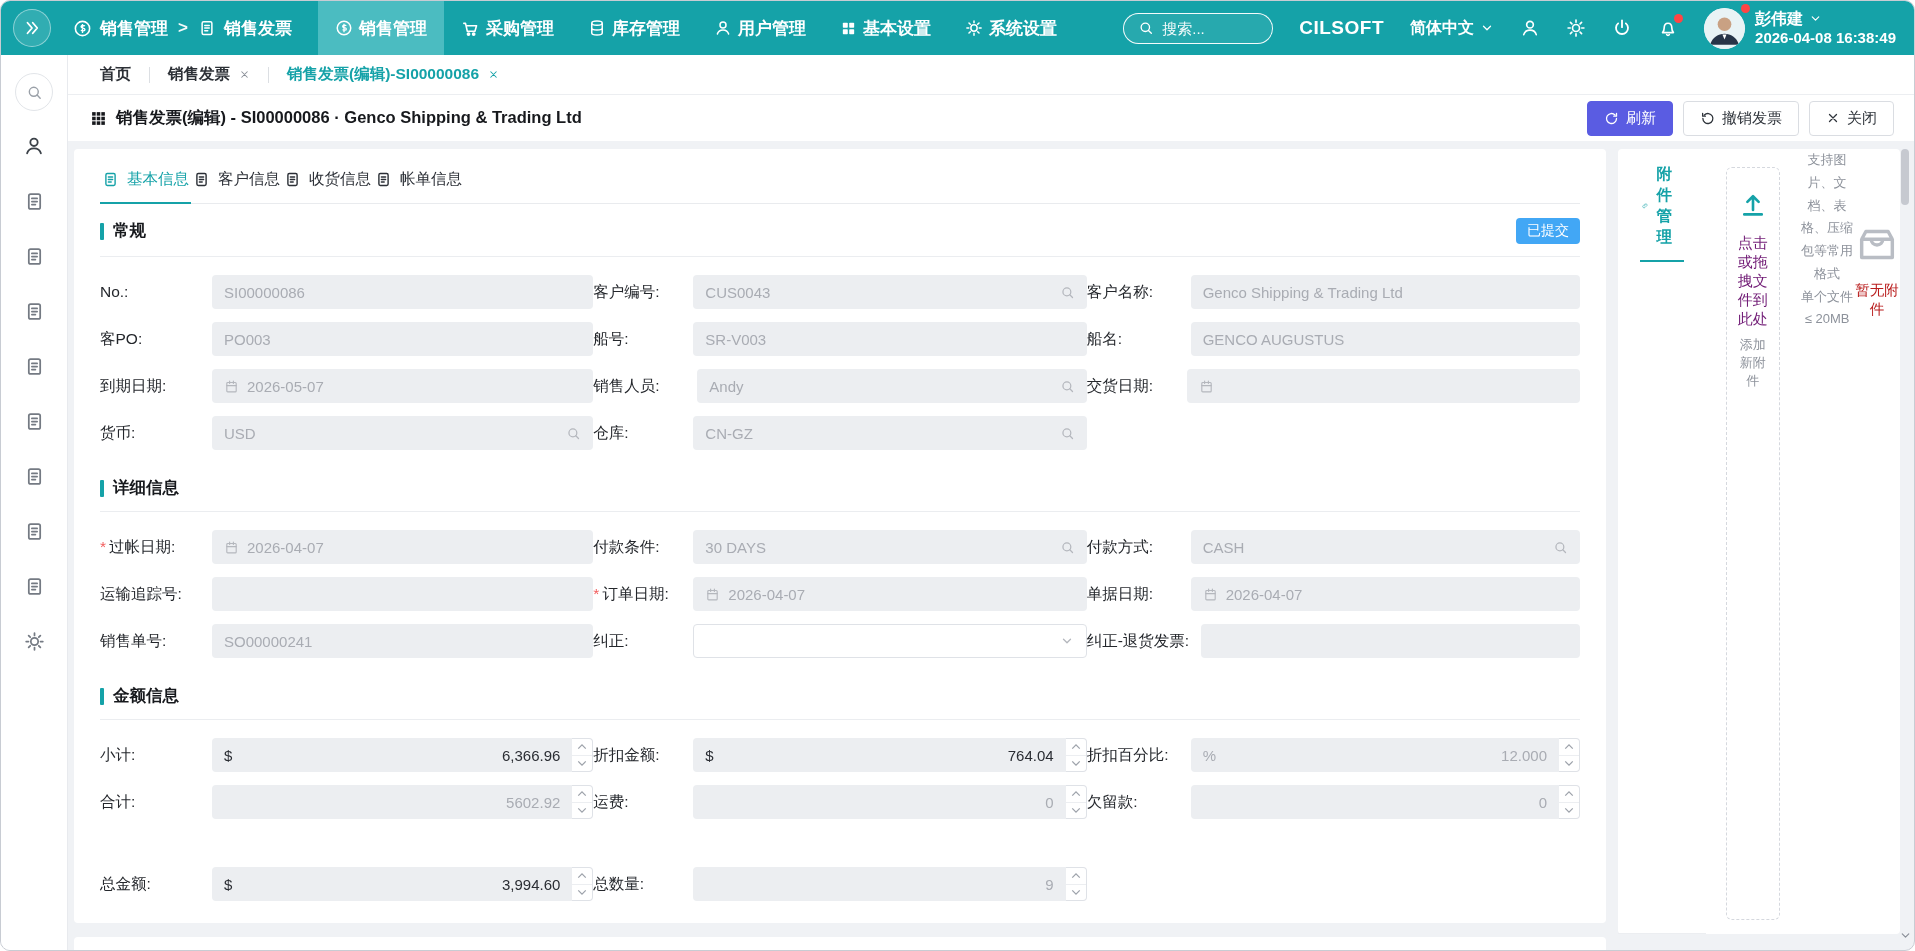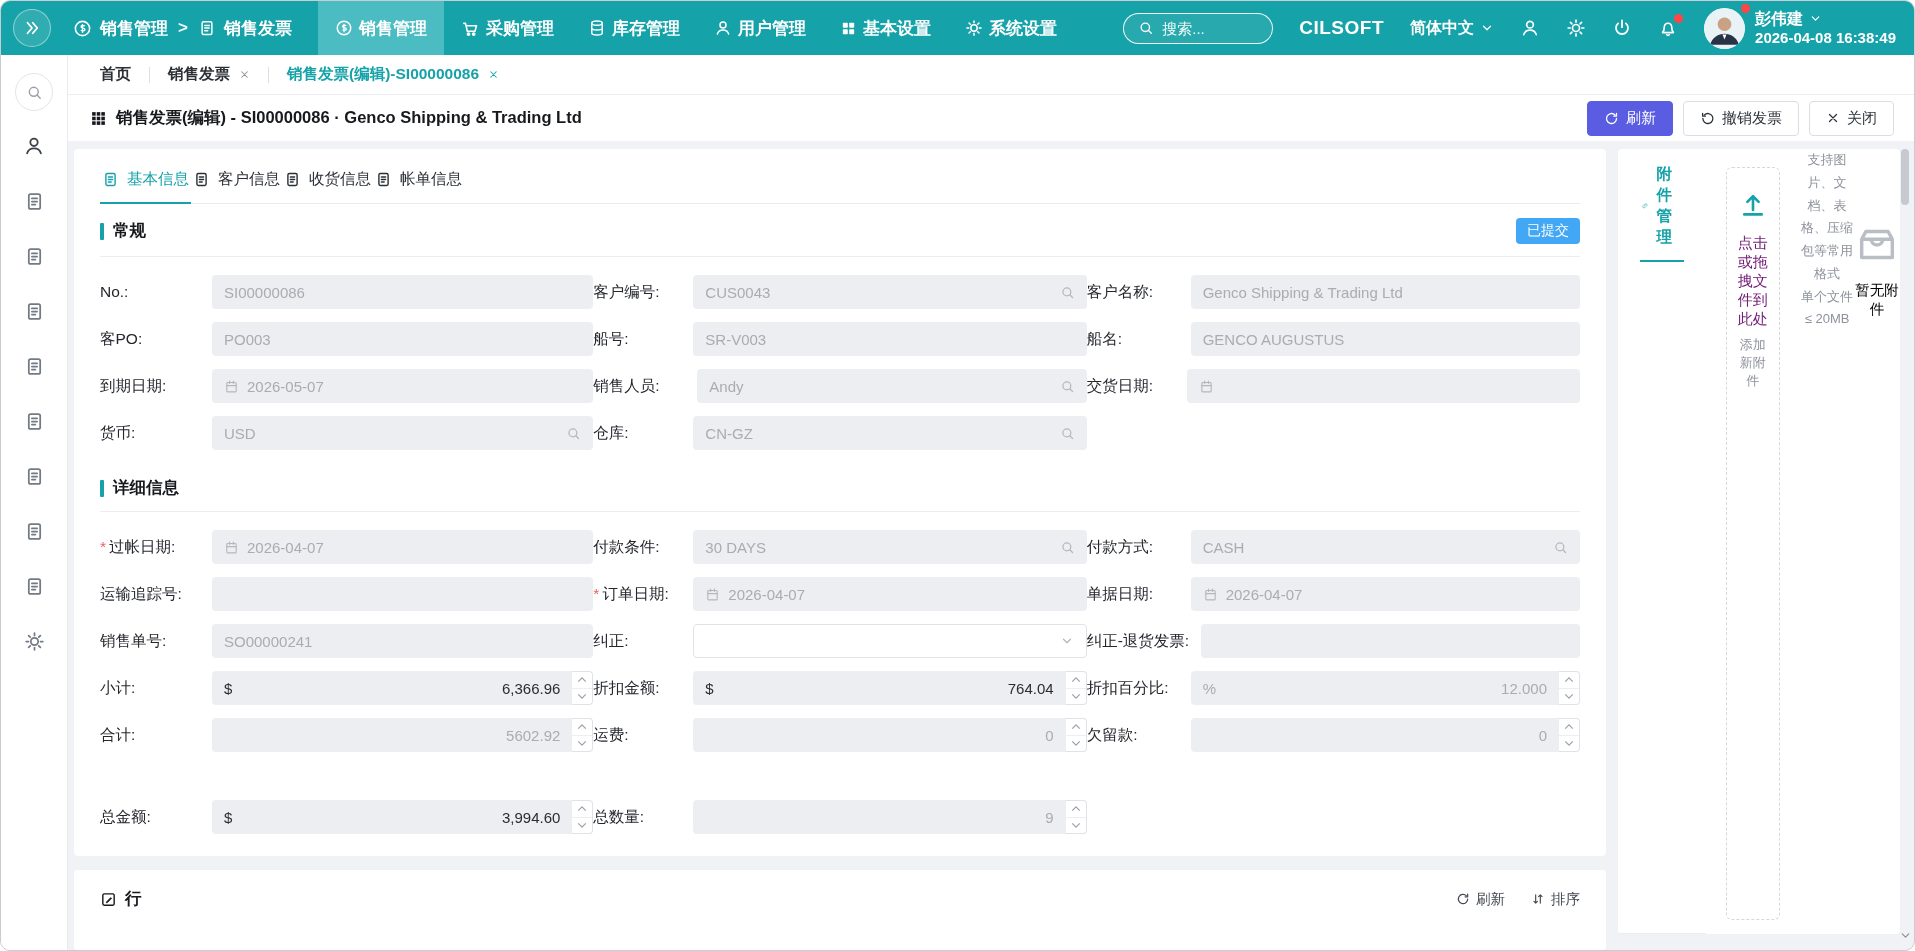--- a/index.html
+++ b/index.html
@@ -93,21 +93,21 @@
 
   
   .attachcard { width:282px; flex-shrink:0; height:calc(100% - 16px); display:flex; }
   .at-hdr { border-bottom:1px solid #eceef1; padding:0 22px; }
   .at-tab { display:inline-flex; align-items:center; gap:8px; color:#15a2a8; font-size:15.5px; font-weight:bold; padding:15px 2px 12px; border-bottom:2px solid #15a2a8; margin-bottom:-1px; cursor:pointer; }
   .upbox { margin:18px 20px 14px; border:1px dashed #d5d8de; border-radius:6px; padding:22px 10px 20px; text-align:center; cursor:pointer; }
   .up-main { font-size:15px; color:#701a75; margin-top:10px; }
   .up-sub { font-size:13px; color:#8d929b; margin-top:7px; }
   .at-hints { text-align:center; font-size:13px; color:#8d929b; line-height:1.75; }
   .at-empty { margin-top:72px; text-align:center; color:#b9bdc4; }
-  .at-empty-text { font-size:14.5px; color:#000000; margin-top:10px; }
+  .at-empty-text { font-size:14.5px; color:#b91c1c; margin-top:10px; }
 
   
   .fakescroll { position:absolute; right:3px; top:148px; bottom:8px; width:12px; display:flex; flex-direction:column; align-items:center; }
   .fs-thumb { width:8px; height:56px; border-radius:4px; background:#c6c9d0; }
   .fs-down { margin-top:auto; color:#8a8f98; display:flex; cursor:pointer; }
 
   .svgdefs { position:absolute; width:0; height:0; overflow:hidden; }
 </style>
 </head>
 <body>
@@ -678,20 +678,24 @@
                   </div>
                 </div>
               <div class="fld c3">
                   <span class="flabel">纠正-退货发票:</span>
                 <div class="inp">
                     <span class="grow"></span>
                   </div>
                 </div>
             </div>
 
+            <div class="sec">
+              <span class="secbar"></span>
+              <span class="sectitle">金额信息</span>
+            </div>
 
             <div class="frow">
               <div class="fld c1">
                   <span class="flabel">小计:</span>
                 <div class="numwrap dark">
                     <div class="inp">
                       <span>$</span>
                       <span class="ival">6,366.96</span>
                     </div>
                 <div class="spin">

